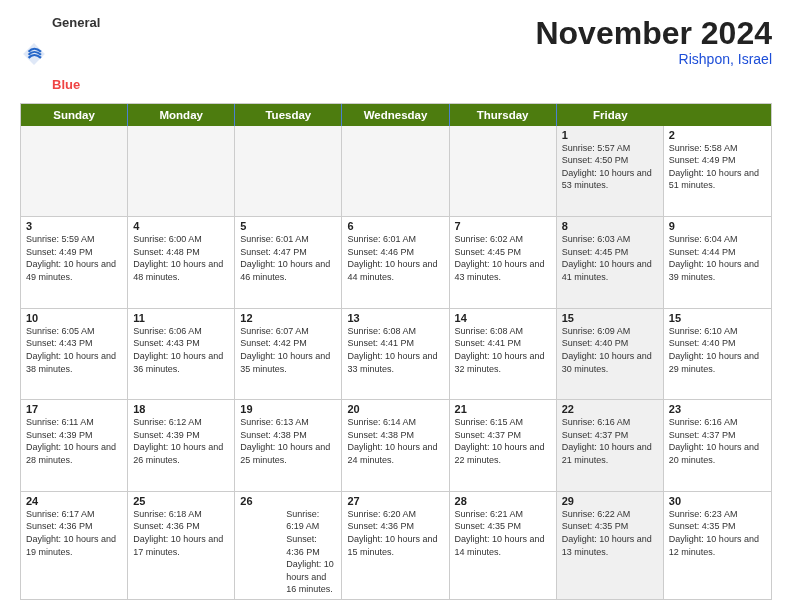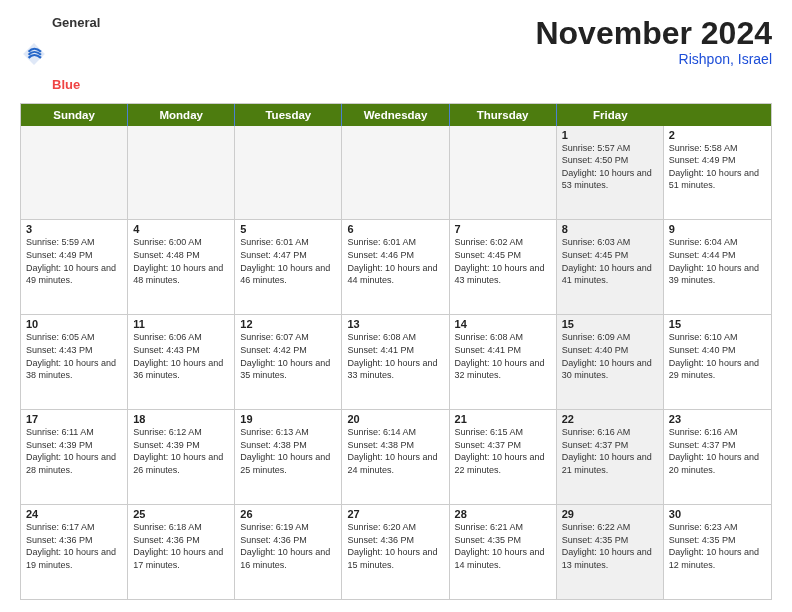--- a/index.html
+++ b/index.html
@@ -303,21 +303,21 @@
 Daylight: 10 hours and 19 minutes.</div>
           </div>
           <div class="cal-cell">
             <div class="day-num">25</div>
             <div class="day-info" style="white-space: pre-wrap;">Sunrise: 6:18 AM
 Sunset: 4:36 PM
 Daylight: 10 hours and 17 minutes.</div>
           </div>
           <div class="cal-cell">
             <div class="day-num">26</div>
-            <div class="day-info" style="white-space: pre-wrap;">Sunrise: 6:19 AM
+            <div class="day-info" style="white-space: pre-wrap; margin-left: 46px;">Sunrise: 6:19 AM
 Sunset: 4:36 PM
 Daylight: 10 hours and 16 minutes.</div>
           </div>
           <div class="cal-cell">
             <div class="day-num">27</div>
             <div class="day-info" style="white-space: pre-wrap;">Sunrise: 6:20 AM
 Sunset: 4:36 PM
 Daylight: 10 hours and 15 minutes.</div>
           </div>
           <div class="cal-cell">

